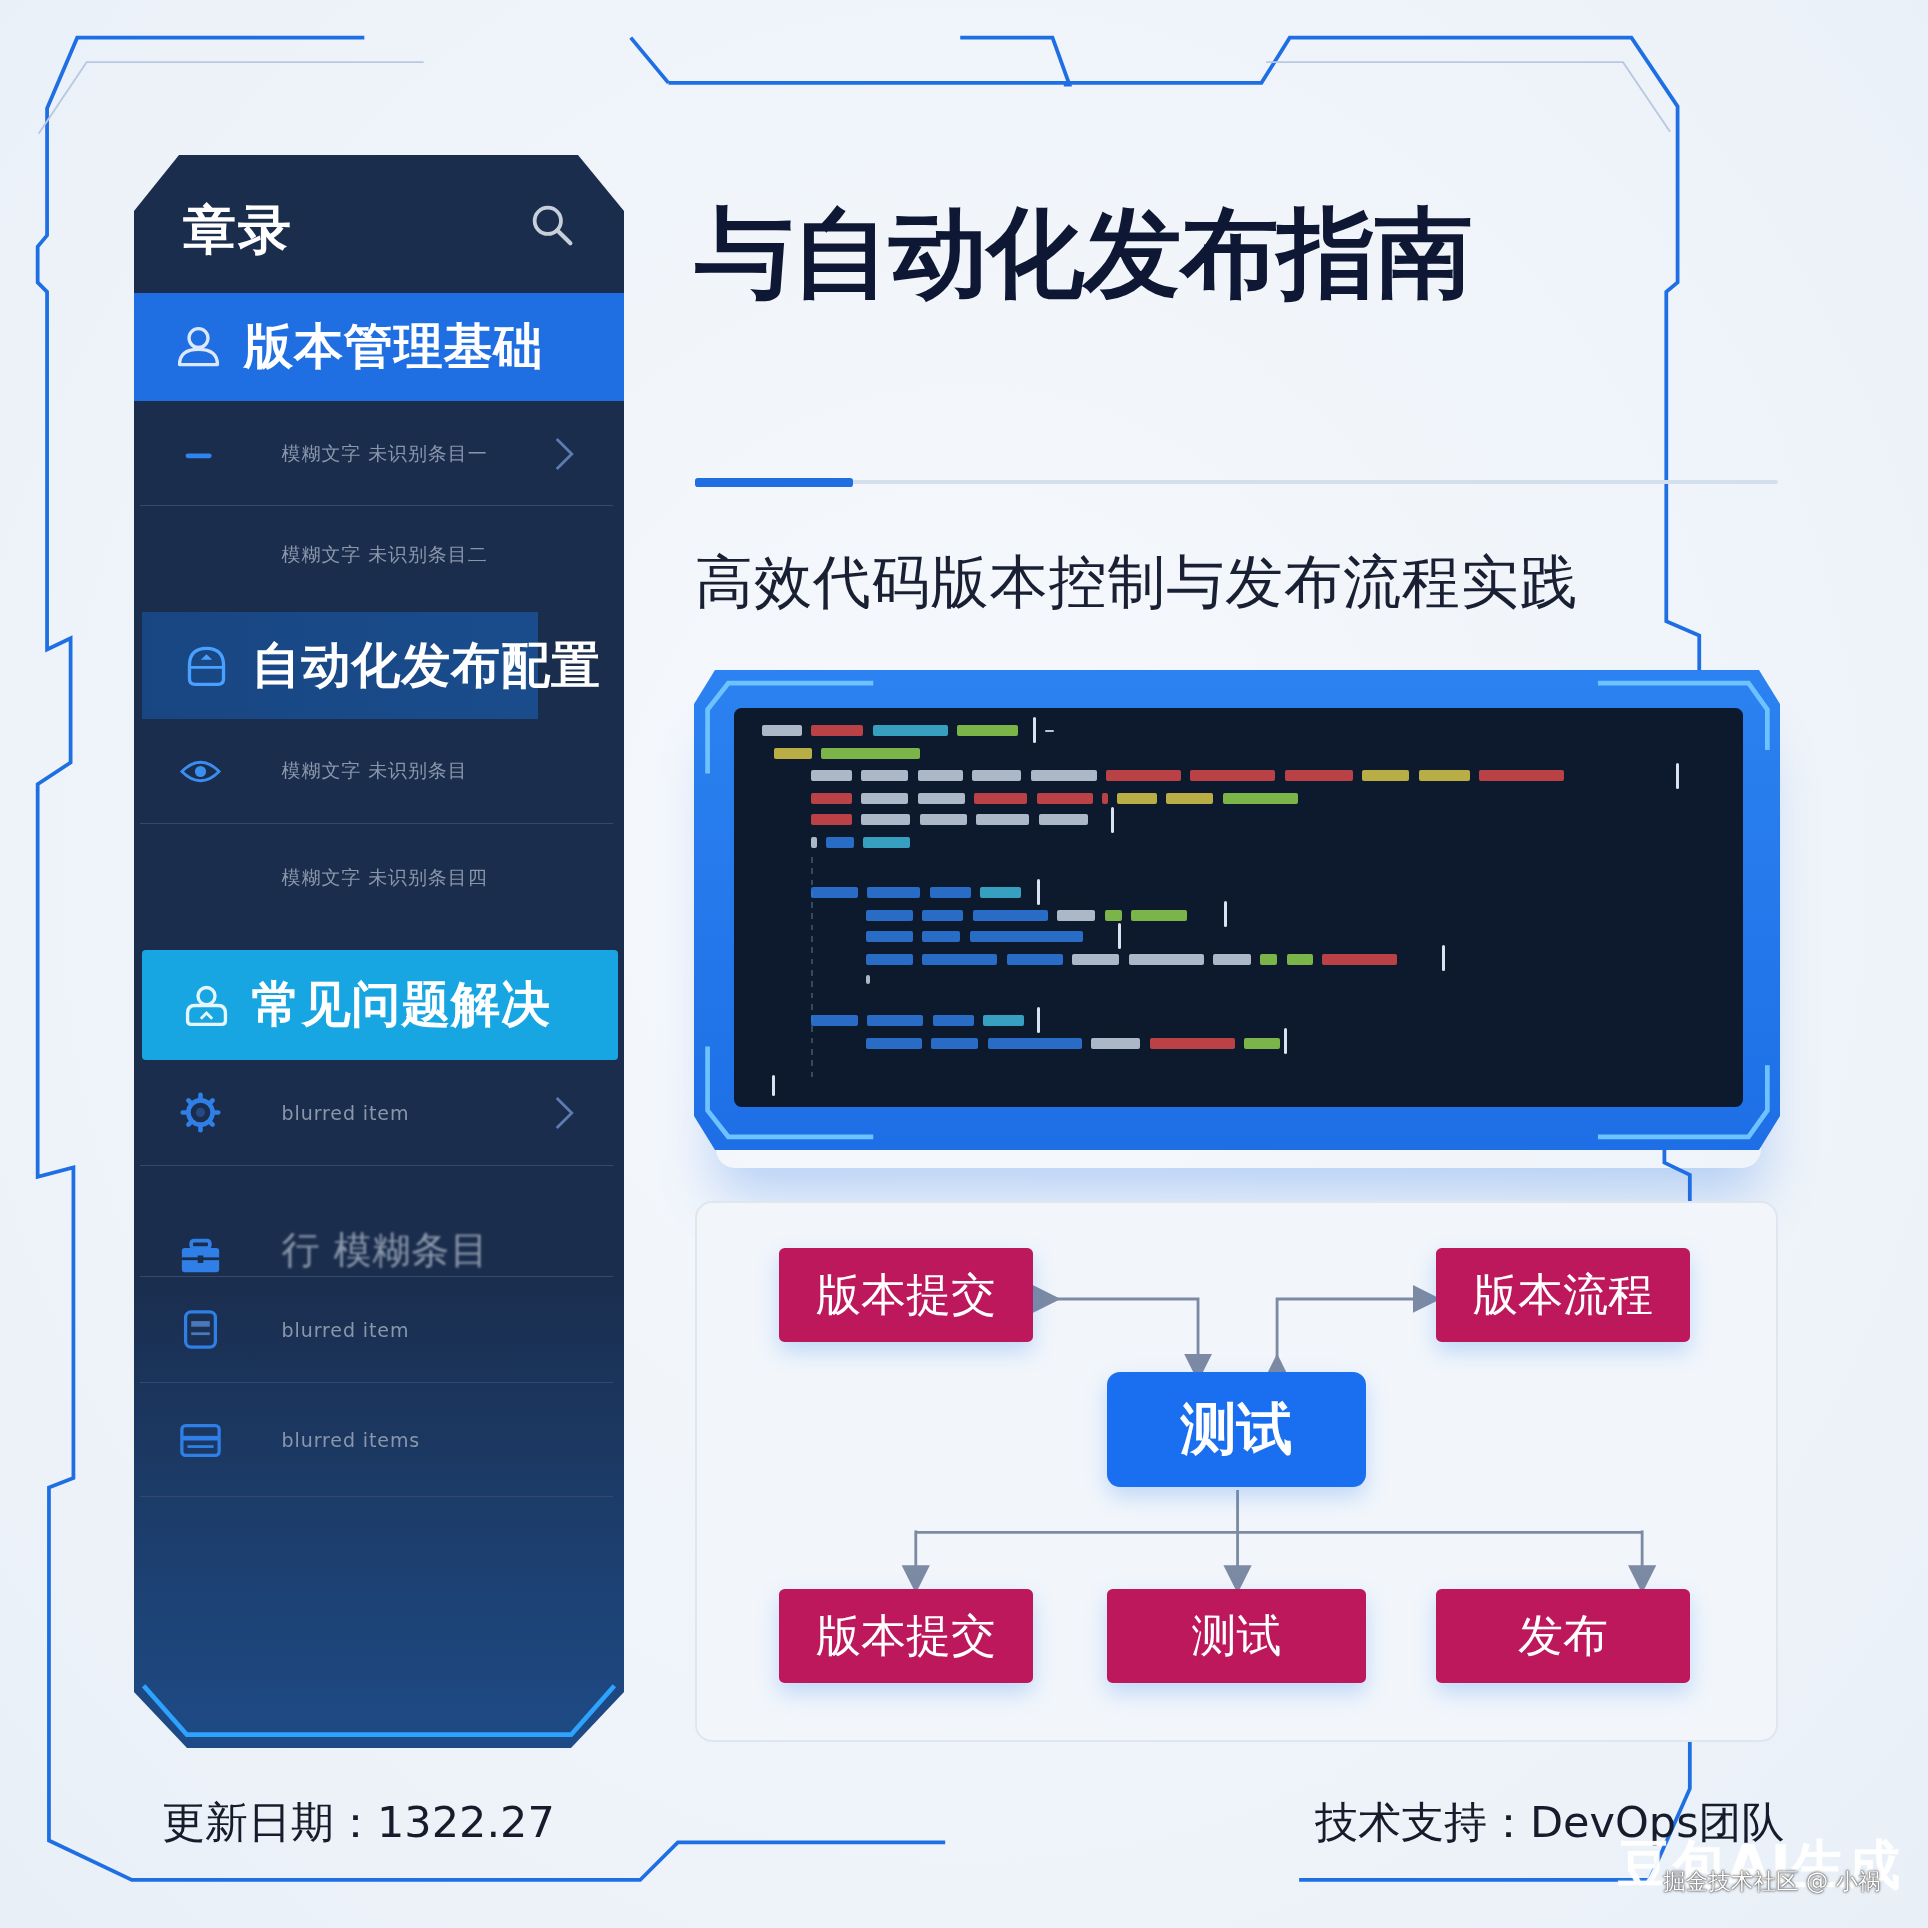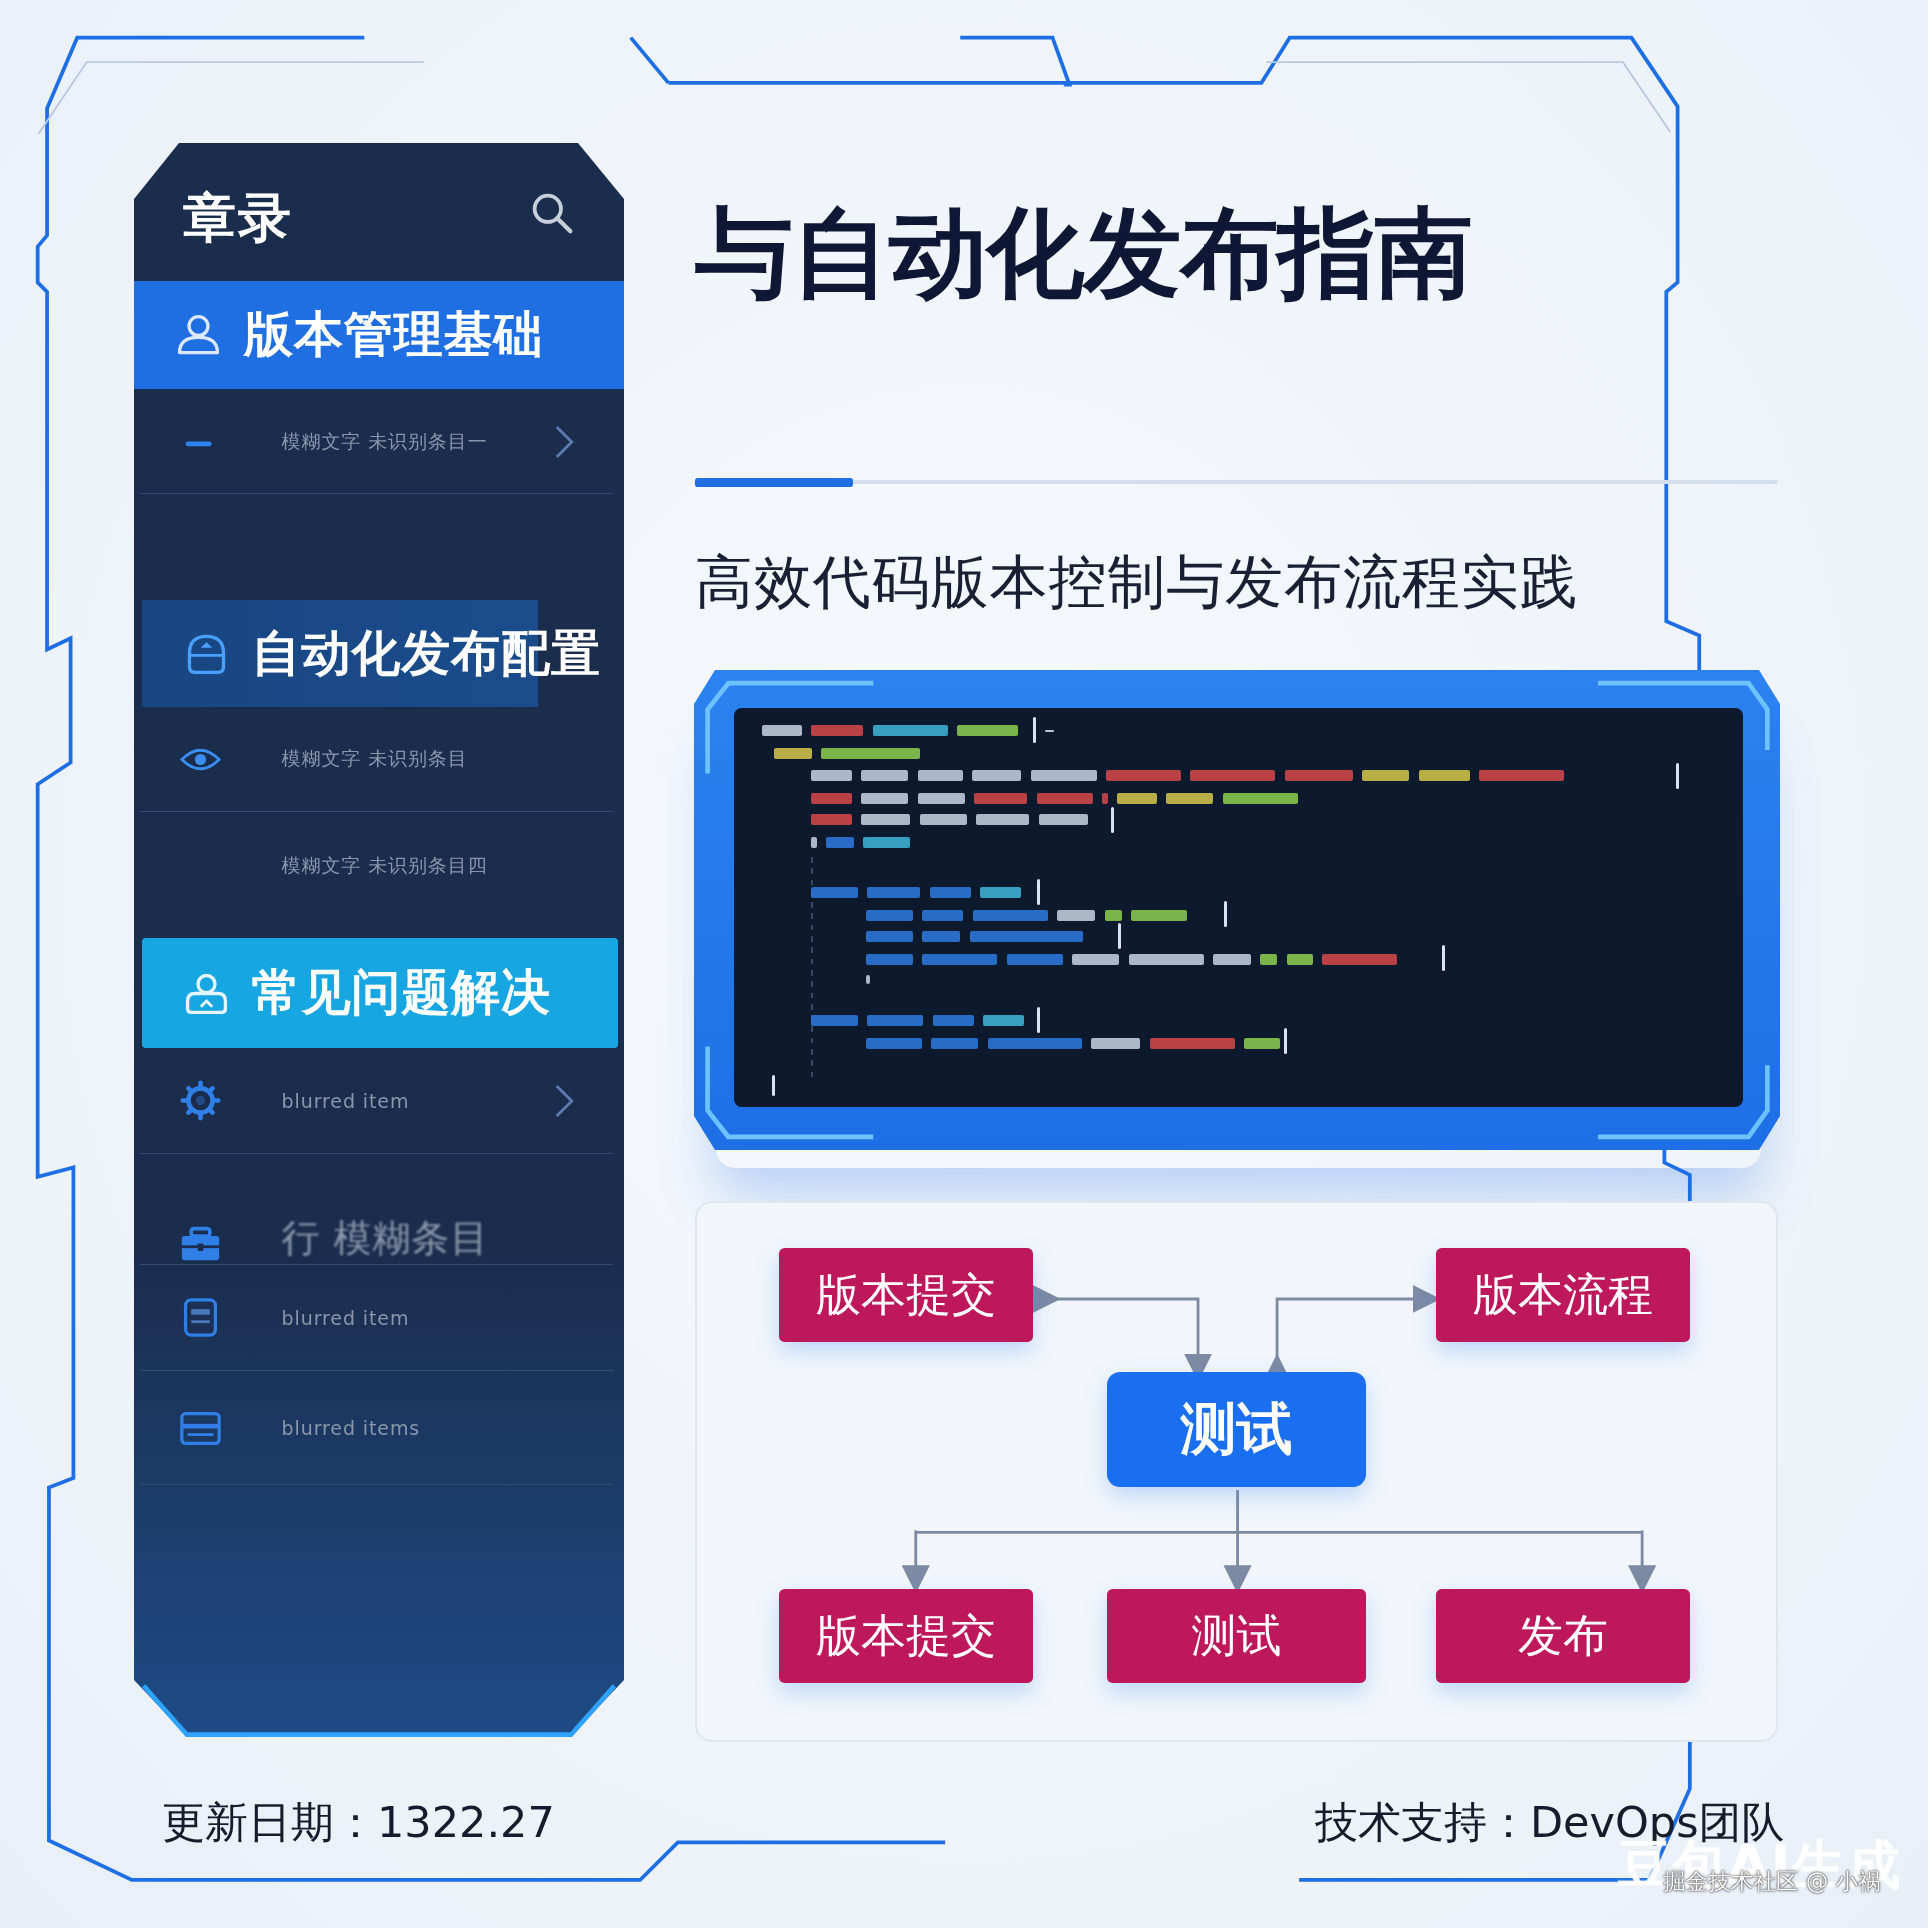--- a/index.html
+++ b/index.html
@@ -8,21 +8,21 @@
     position: relative;
     background: radial-gradient(ellipse at 50% 45%, #f6f9fd 0%, #eef3f9 70%, #e8eff7 100%);
     font-family: "DejaVu Sans", "Liberation Sans", sans-serif;
   }
 
   
   #frame { position: absolute; left: 0; top: 0; width: 1928px; height: 1928px; pointer-events: none; }
 
   
   .sidebar {
-    position: absolute; left: 134px; top: 143px; width: 490px; height: 1593px;
+    position: absolute; left: 134px; top: 155px; width: 490px; height: 1593px;
     background: linear-gradient(180deg, #1b2d4c 0%, #1a2d4d 70%, #1e4b86 100%);
     clip-path: polygon(45px 0, 444px 0, 490px 56px, 490px 1537px, 437px 1593px, 53px 1593px, 0 1537px, 0 56px);
     padding-left: 25px;
   }
   .sidebar-glow {
     position: absolute; left: 134px; top: 153px; width: 490px; height: 1593px; pointer-events: none;
   }
   .sb-header { position: absolute; left: 0; top: 0; width: 100%; height: 138px; }
   .sb-title {
     position: absolute; left: 49px; top: 40px; font-size: 53px; color: #ffffff; font-weight: bold; letter-spacing: 1.9px;
@@ -139,20 +139,24 @@
     <span class="lbl">版本管理基础</span>
   </div>
   <div class="sub" style="top:247px;height:104px;">
     <svg class="ico" viewBox="0 0 44 44">
       <rect x="6" y="22" width="28" height="5" rx="2.5" fill="#2f84f0"></rect>
     </svg>
     <span class="lbl">模糊文字 未识别条目一</span>
     <svg class="chev" viewBox="0 0 26 40">
       <polyline points="5,4 21,20 5,36" fill="none" stroke="#5c7bb0" stroke-width="3"></polyline>
     </svg>
+  </div>
+  <div class="sub" style="top:350px;height:99px;border-bottom:none;">
+    <span class="ico"></span>
+    <span class="lbl">模糊文字 未识别条目二</span>
   </div>
 
   <div class="cat cat-2">
     <svg class="ico" viewBox="0 0 56 56">
       <path d="M10 28 Q10 10 28 10 Q46 10 46 28 L46 42 Q46 48 40 48 L16 48 Q10 48 10 42 Z" fill="none" stroke="#4aa0ff" stroke-width="3.5"></path>
       <line x1="10" y1="30" x2="46" y2="30" stroke="#4aa0ff" stroke-width="3"></line>
       <path d="M22 22 L28 16 L34 22 Z" fill="#4aa0ff"></path>
     </svg>
     <span class="lbl">自动化发布配置</span>
   </div>

